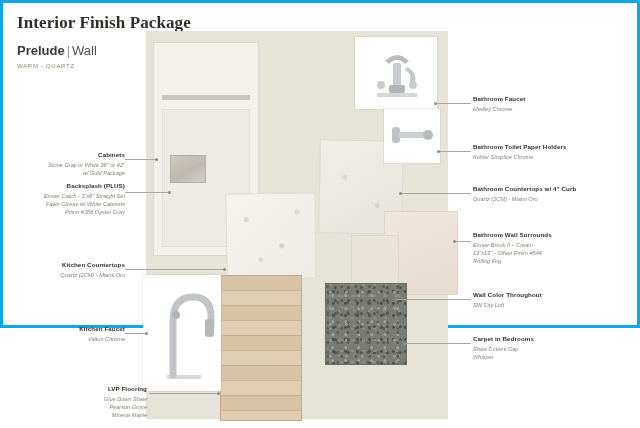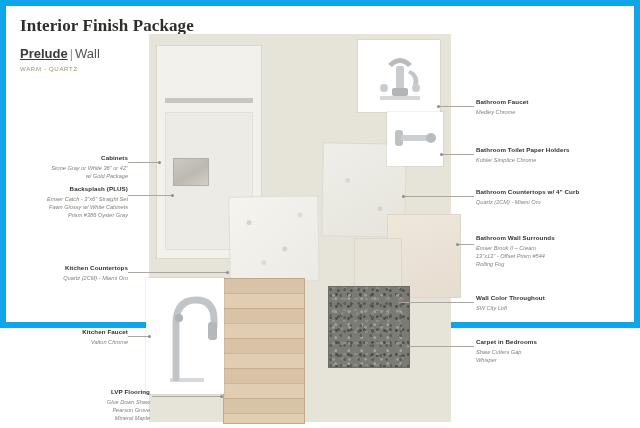--- a/index.html
+++ b/index.html
@@ -14,21 +14,21 @@
     color: #3b3b38;
     overflow: hidden;
     position: relative;
   }
   #page {
     position: relative;
     width: 640px;
     height: 328px;
     background: #ffffff;
     box-sizing: border-box;
-    border: 6px solid #0ea5e9;
+    border: 3px solid #0ea5e9;
   }
 
   
   .title {
     position: absolute;
     left: 14px;
     top: 10px;
     font-family: "Liberation Serif", serif;
     font-weight: bold;
     font-size: 17px;
@@ -38,21 +38,20 @@
   .subtitle {
     position: absolute;
     left: 14px;
     top: 40px;
     font-size: 13px;
     color: #55544f;
   }
   .subtitle .bold {
     font-weight: bold;
     color: #3a3935;
-    text-decoration: underline;
   }
   .subtitle .sep {
     color: #9a9a94;
     margin: 0 2px;
   }
   .eyebrow {
     position: absolute;
     left: 14px;
     top: 60px;
     font-size: 6px;

